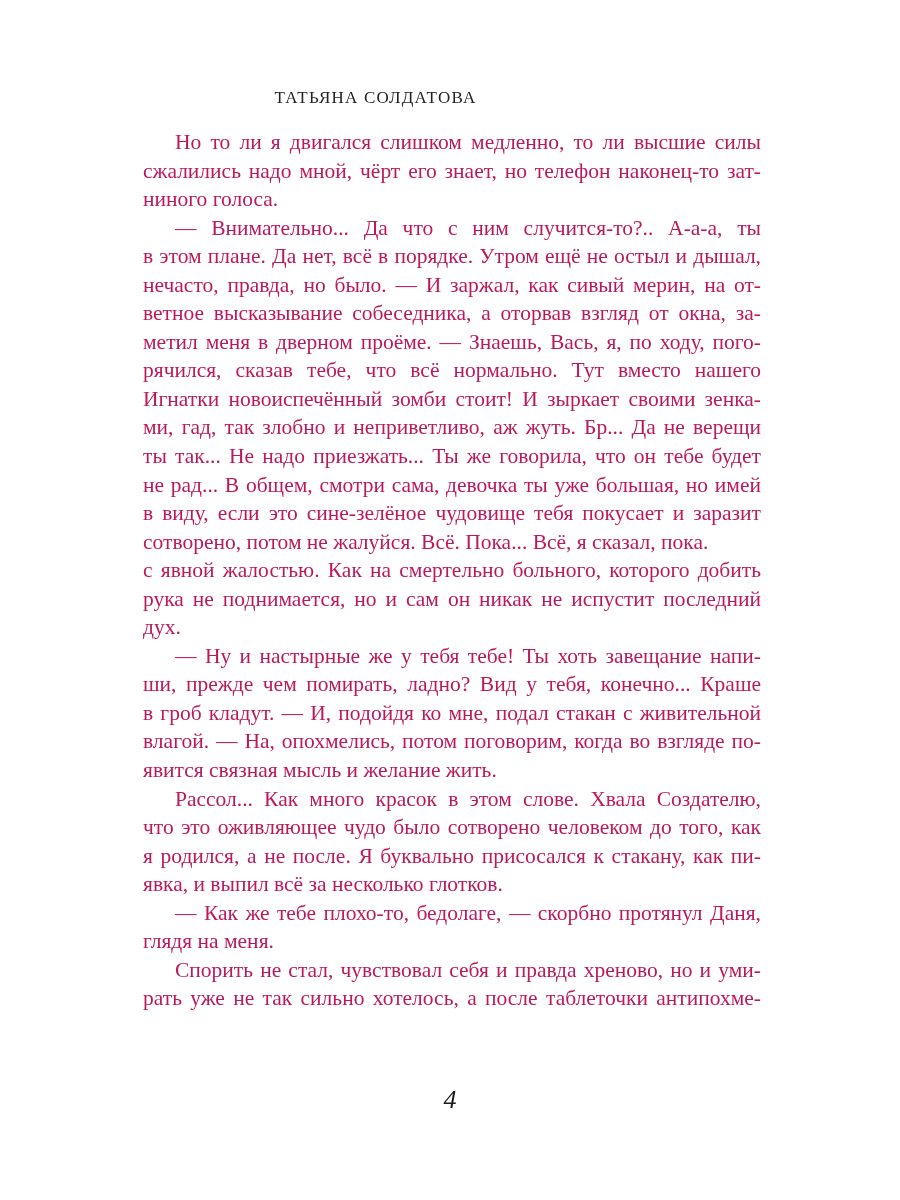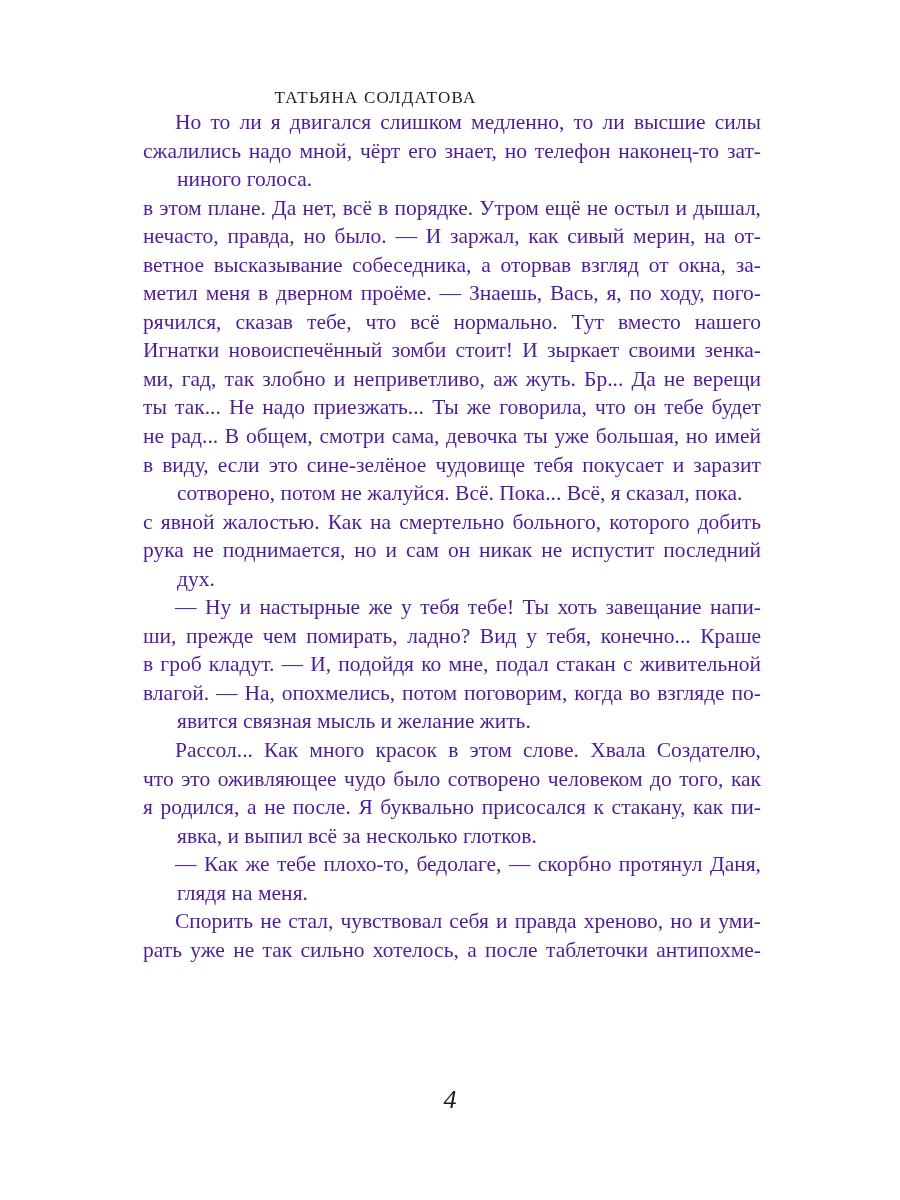--- a/index.html
+++ b/index.html
@@ -7,43 +7,44 @@
   .page {
     position: absolute; left: 0; top: 0; width: 900px; height: 1200px;
     background: #ffffff; color: #1a1a1a;
     font-family: "Liberation Serif", "DejaVu Serif", serif;
   }
   .running-head {
     position: absolute; top: 88px; left: 0; width: 751px; text-align: center;
     font-size: 17px; letter-spacing: 1.2px; color: #222;
   }
   .body-text {
-    position: absolute; left: 143px; top: 108px; width: 618px;
-    font-size: 21.5px; line-height: 28.55px; color: #4c1d95;
+    position: absolute; left: 143px; top: 128px; width: 618px;
+    font-size: 21.5px; line-height: 28.55px; color: #be185d;
   }
   .line {
     display: block; height: 28.55px; white-space: nowrap;
     text-align: justify; text-align-last: justify;
   }
   .line.first { padding-left: 32px; }
-  .line.last { text-align-last: left; margin-left: 34px; }
+  .line.last { text-align-last: left; }
   .page-number {
     position: absolute; top: 1085px; left: 0; width: 900px; text-align: center;
     font-size: 26px; font-style: italic; color: #1a1a1a;
   }
 </style>
 </head>
 <body>
 
 <div class="page">
   <div class="running-head">ТАТЬЯНА СОЛДАТОВА</div>
   <div class="body-text" id="body-text">
       <span class="line first">Но то ли я двигался слишком медленно, то ли высшие силы</span>
       <span class="line ">сжалились надо мной, чёрт его знает, но телефон наконец-то зат-</span>
       <span class="line  last">ниного голоса.</span>
+      <span class="line first">— Внимательно... Да что с ним случится-то?.. А-а-а, ты</span>
       <span class="line ">в этом плане. Да нет, всё в порядке. Утром ещё не остыл и дышал,</span>
       <span class="line ">нечасто, правда, но было. — И заржал, как сивый мерин, на от-</span>
       <span class="line ">ветное высказывание собеседника, а оторвав взгляд от окна, за-</span>
       <span class="line ">метил меня в дверном проёме. — Знаешь, Вась, я, по ходу, пого-</span>
       <span class="line ">рячился, сказав тебе, что всё нормально. Тут вместо нашего</span>
       <span class="line ">Игнатки новоиспечённый зомби стоит! И зыркает своими зенка-</span>
       <span class="line ">ми, гад, так злобно и неприветливо, аж жуть. Бр... Да не верещи</span>
       <span class="line ">ты так... Не надо приезжать... Ты же говорила, что он тебе будет</span>
       <span class="line ">не рад... В общем, смотри сама, девочка ты уже большая, но имей</span>
       <span class="line ">в виду, если это сине-зелёное чудовище тебя покусает и заразит</span>

